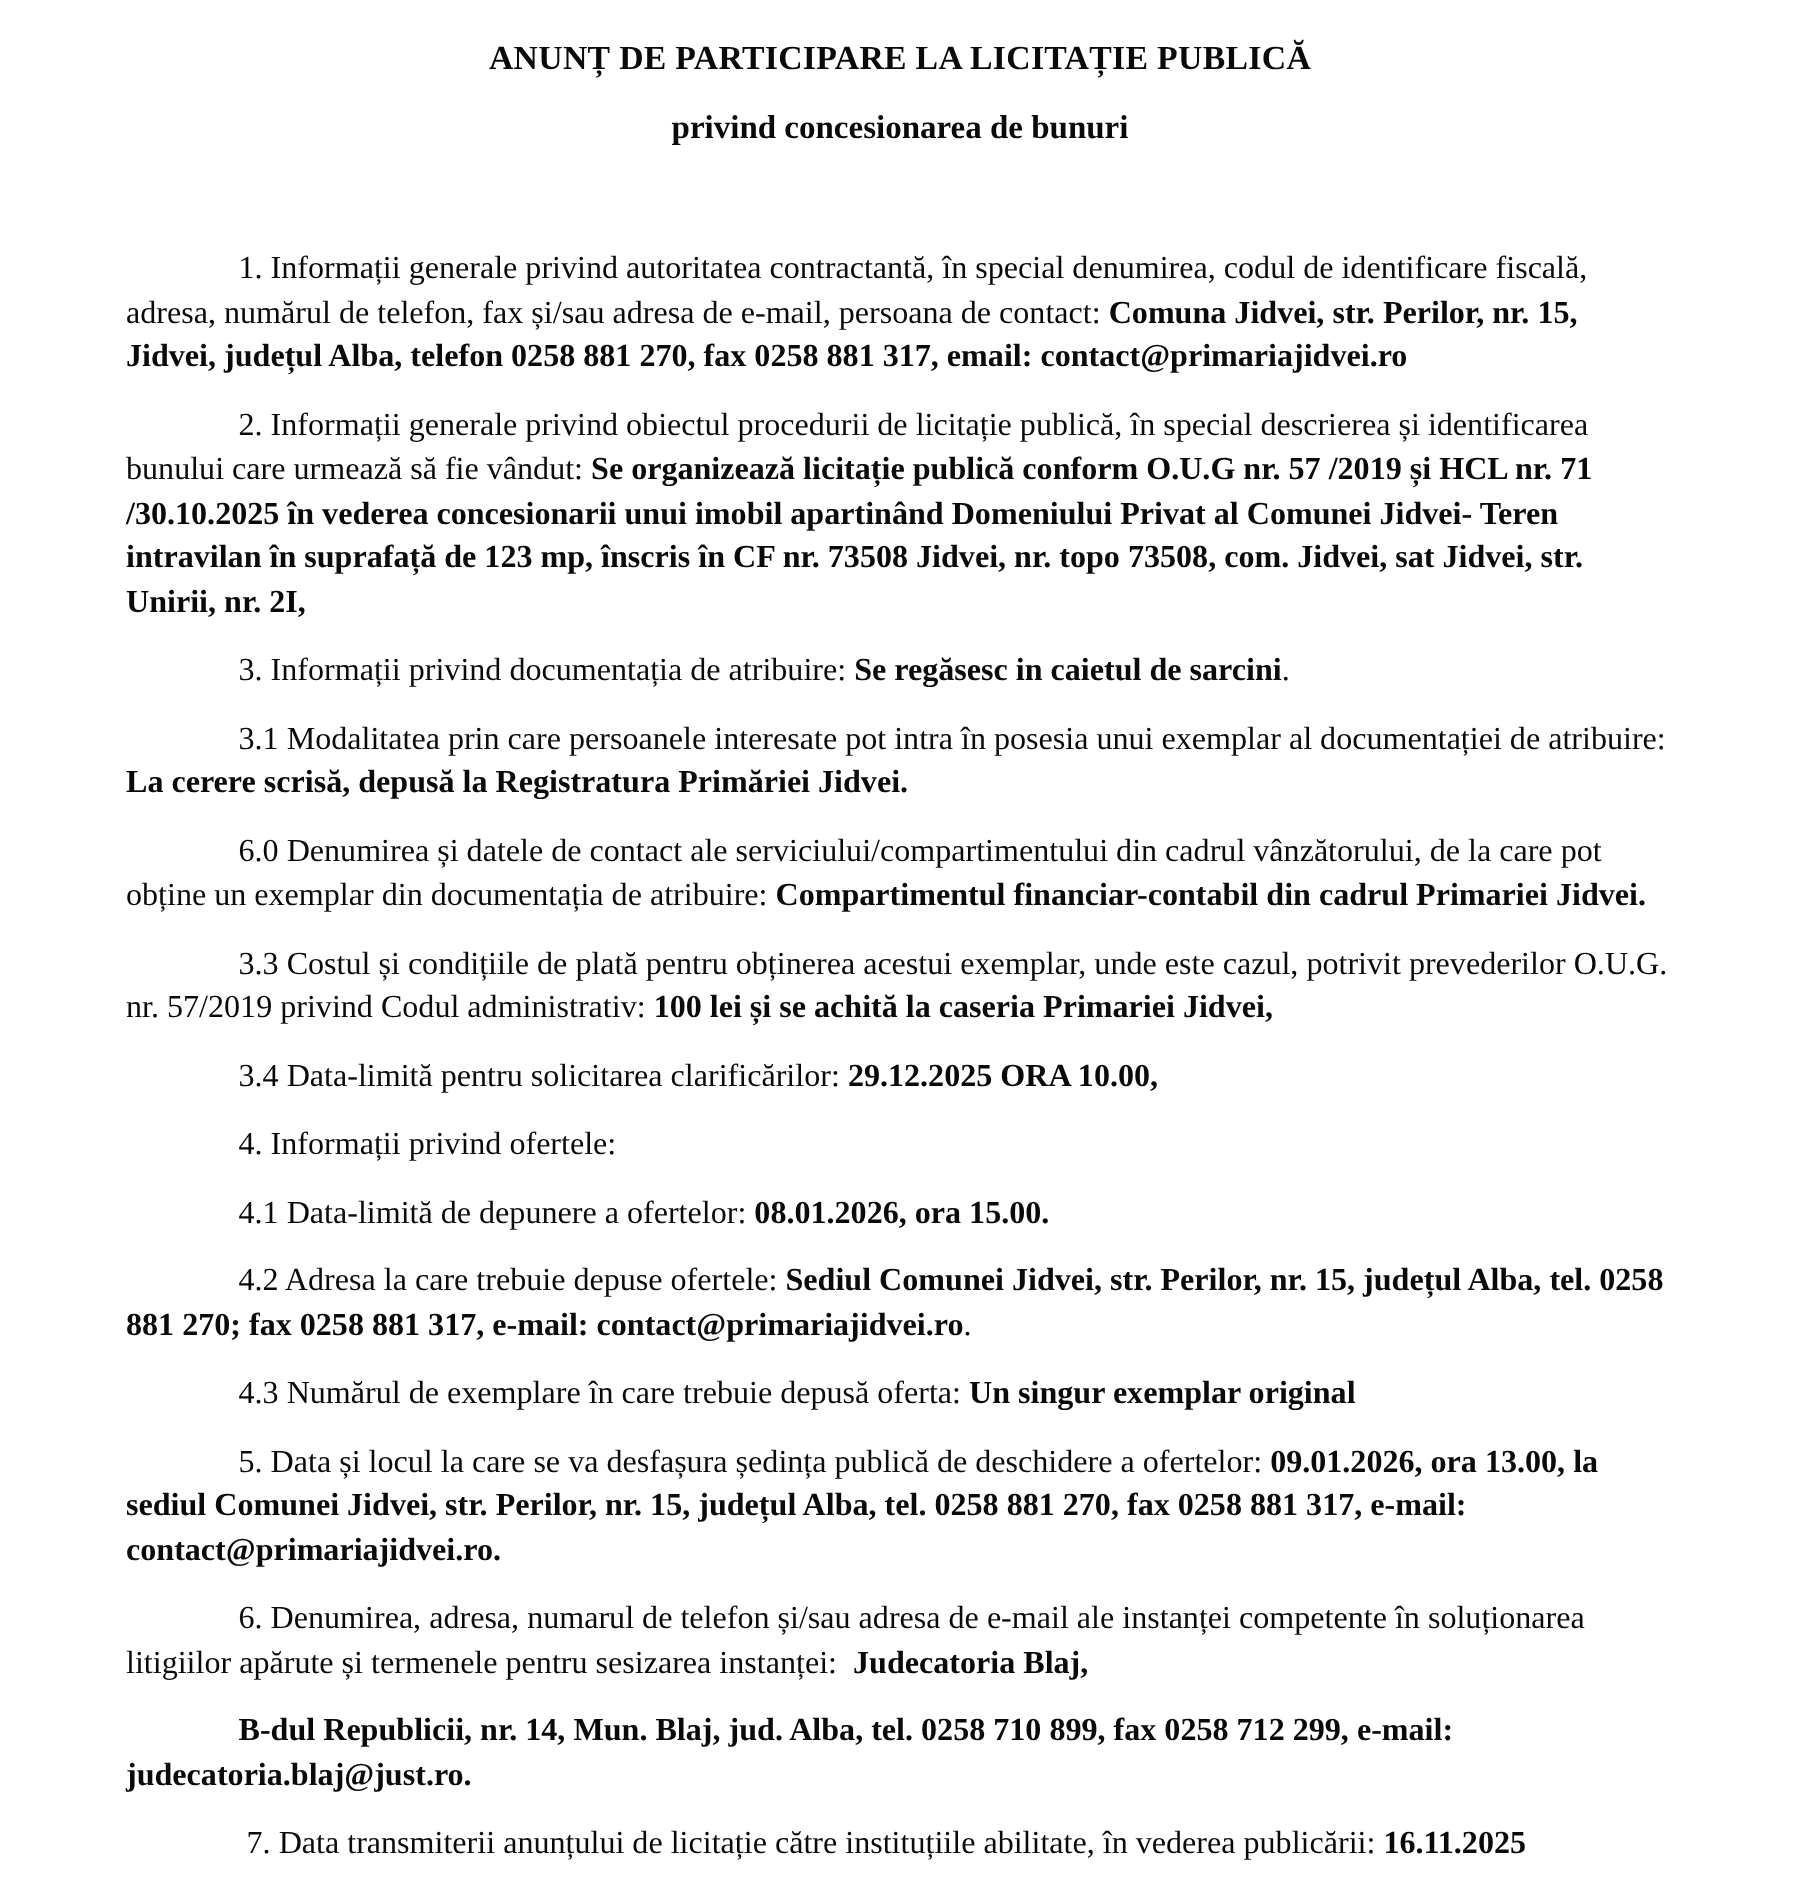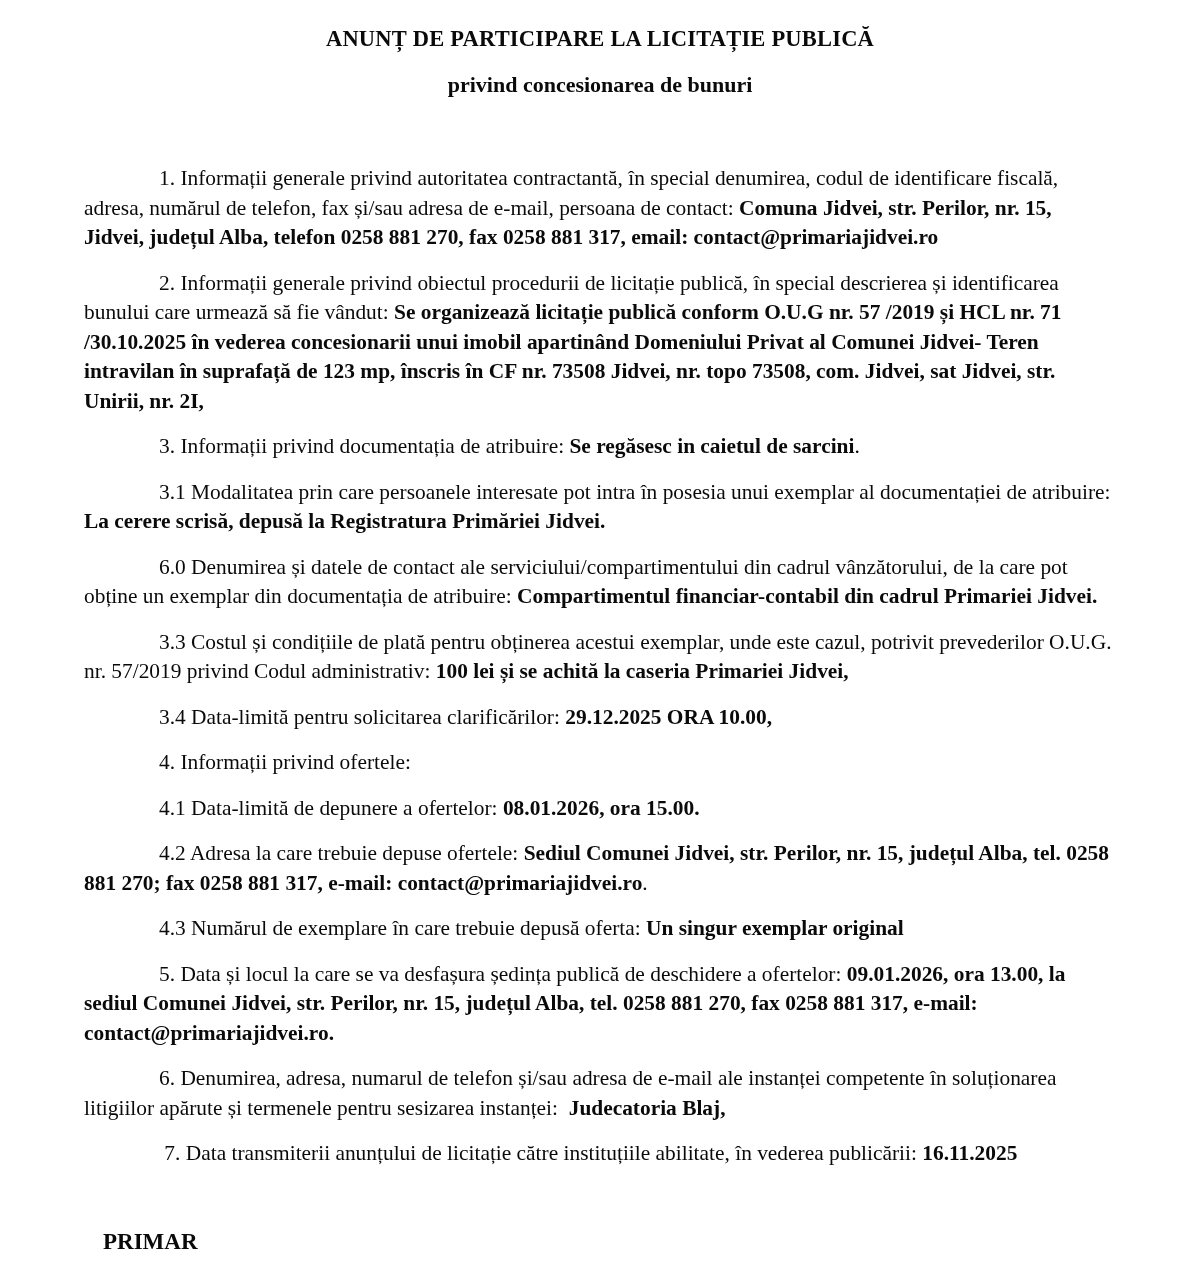--- a/index.html
+++ b/index.html
@@ -73,20 +73,21 @@
       <p class="para"><span>3.1 Modalitatea prin care persoanele interesate pot intra în posesia unui exemplar al documentației de atribuire: </span><span class="b">La cerere scrisă, depusă la Registratura Primăriei Jidvei.</span></p>
       <p class="para"><span>6.0 Denumirea și datele de contact ale serviciului/compartimentului din cadrul vânzătorului, de la care pot obține un exemplar din documentația de atribuire: </span><span class="b">Compartimentul financiar-contabil din cadrul Primariei Jidvei.</span></p>
       <p class="para"><span>3.3 Costul și condițiile de plată pentru obținerea acestui exemplar, unde este cazul, potrivit prevederilor O.U.G. nr. 57/2019 privind Codul administrativ: </span><span class="b">100 lei și se achită la caseria Primariei Jidvei,</span></p>
       <p class="para"><span>3.4 Data-limită pentru solicitarea clarificărilor: </span><span class="b">29.12.2025 ORA 10.00,</span></p>
       <p class="para"><span>4. Informații privind ofertele:</span></p>
       <p class="para"><span>4.1 Data-limită de depunere a ofertelor: </span><span class="b">08.01.2026, ora 15.00.</span></p>
       <p class="para"><span>4.2 Adresa la care trebuie depuse ofertele: </span><span class="b">Sediul Comunei Jidvei, str. Perilor, nr. 15, județul Alba, tel. 0258 881 270; fax 0258 881 317, e-mail: contact@primariajidvei.ro</span><span>.</span></p>
       <p class="para"><span>4.3 Numărul de exemplare în care trebuie depusă oferta: </span><span class="b">Un singur exemplar original</span></p>
       <p class="para"><span>5. Data și locul la care se va desfașura ședința publică de deschidere a ofertelor: </span><span class="b">09.01.2026, ora 13.00, la sediul Comunei Jidvei, str. Perilor, nr. 15, județul Alba, tel. 0258 881 270, fax 0258 881 317, e-mail: contact@primariajidvei.ro.</span></p>
       <p class="para"><span>6. Denumirea, adresa, numarul de telefon și/sau adresa de e-mail ale instanței competente în soluționarea litigiilor apărute și termenele pentru sesizarea instanței:  </span><span class="b">Judecatoria Blaj,</span></p>
+      <p class="para"><span class="b">B-dul Republicii, nr. 14, Mun. Blaj, jud. Alba, tel. 0258 710 899, fax 0258 712 299, e-mail: judecatoria.blaj@just.ro.</span></p>
       <p class="para"><span> 7. Data transmiterii anunțului de licitație către instituțiile abilitate, în vederea publicării: </span><span class="b">16.11.2025</span></p>
     </div>
 
   <div class="signature">
     <div>PRIMAR</div>
     <div>TRIF ALIN</div>
   </div>
 
 </div>
 

